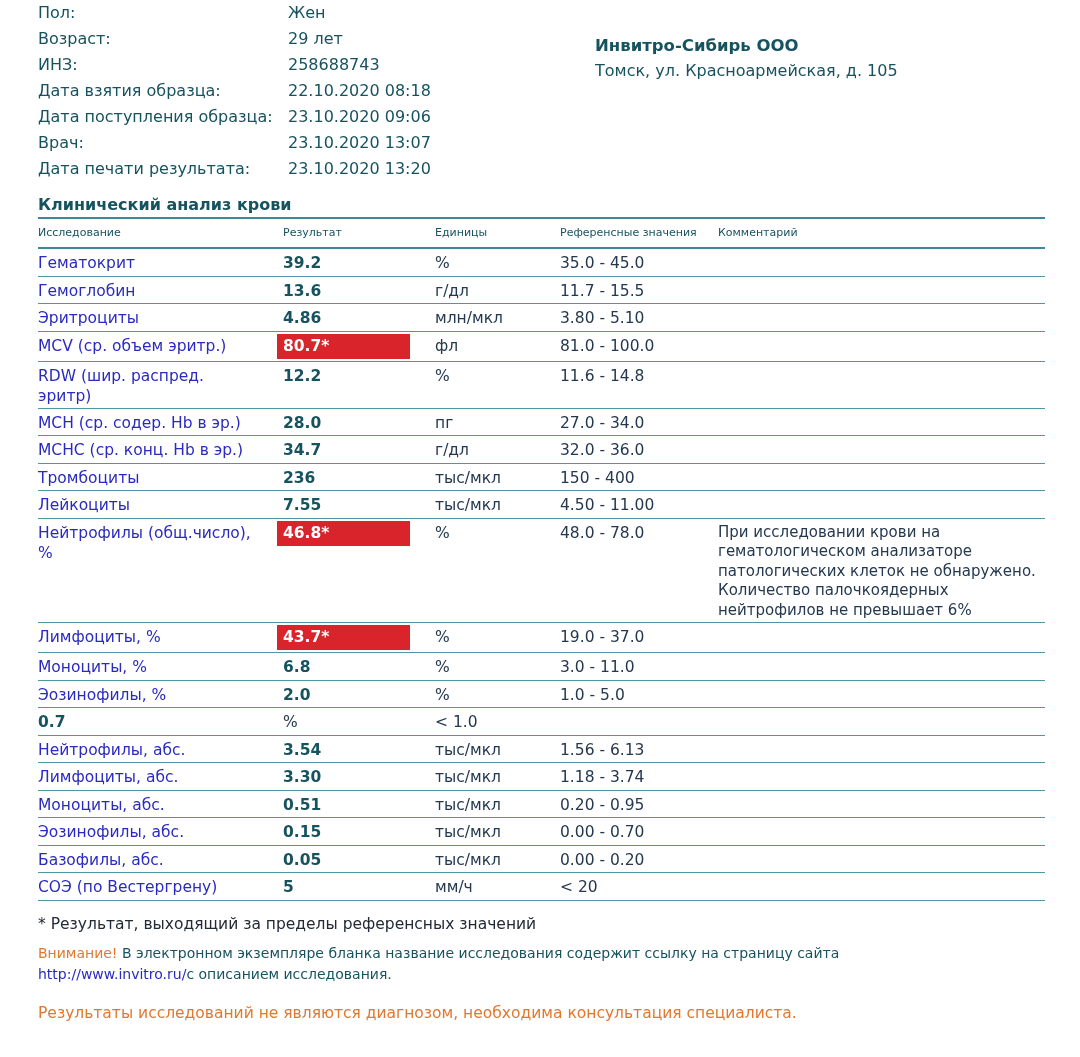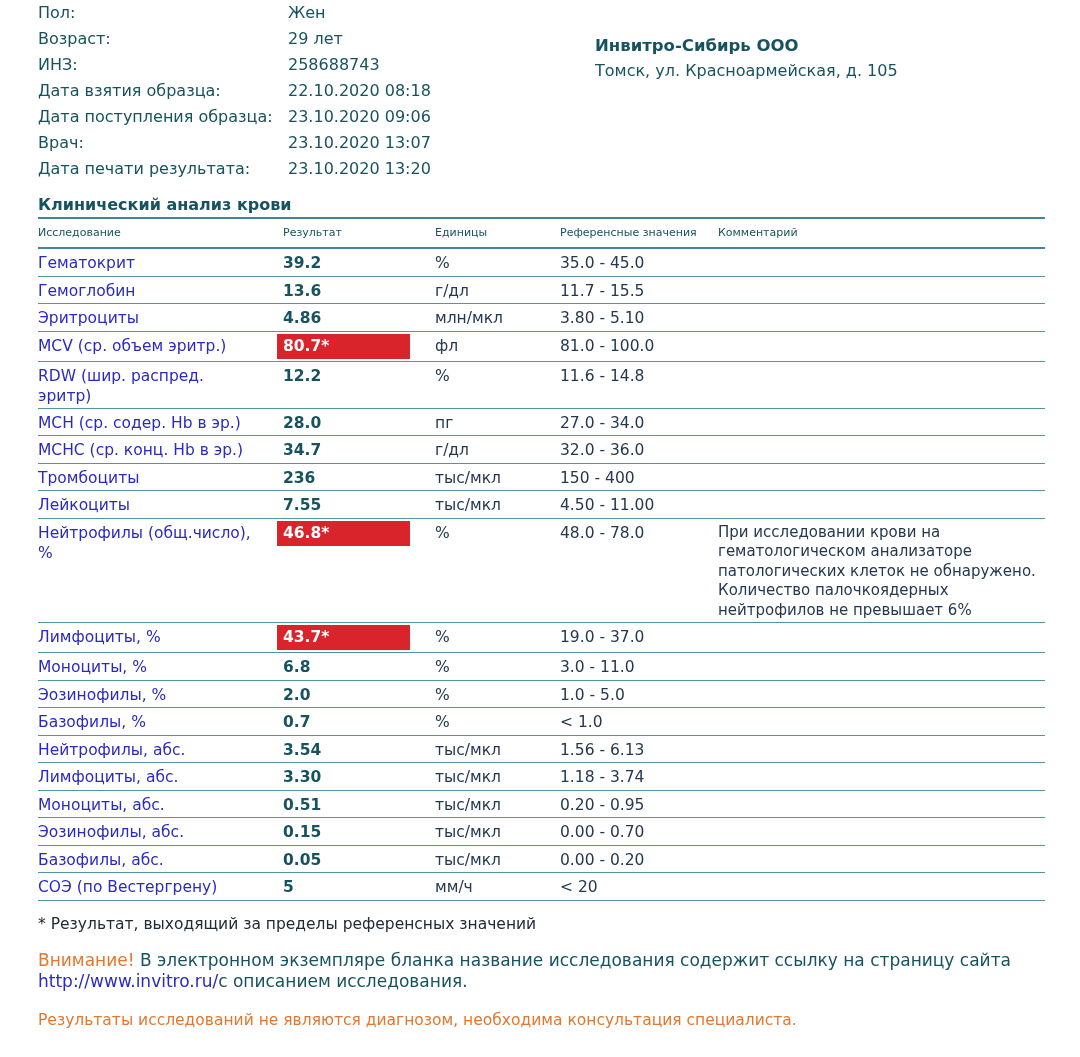--- a/index.html
+++ b/index.html
@@ -53,21 +53,21 @@
     display:inline-block;width:133px;margin-left:-6px;margin-top:-2px;
     background:var(--red);color:#ffffff;font-weight:bold;
     padding:2px 6px 3px 6px;
   }
   .cell-units{color:var(--navy);}
   .cell-ref{color:var(--navy);}
   .cell-comment{color:var(--navy);font-size:15px;line-height:19.5px;padding-right:8px;}
 
   
   .asterisk-note{margin-top:14px;font-size:15.5px;color:var(--dark);}
-  .attention{margin-top:17px;font-size:17px;line-height:21px;color:var(--teal);}
+  .attention{margin-top:10px;font-size:14px;line-height:21px;color:var(--teal);}
   .attention-label{color:var(--orange);}
   .link{color:var(--blue);text-decoration:none;cursor:pointer;}
   .disclaimer{margin-top:19px;font-size:15.5px;color:var(--orange);}
 </style>
 </head>
 <body>
 
 <div class="page">
 
   <div class="info-block" id="info-rows">
@@ -202,21 +202,20 @@
         <div class="cell cell-comment"></div>
       </div>
       <div class="grid-row t-row">
         <div class="cell cell-name">Эозинофилы, %</div>
         <div class="cell cell-result"><span class="result-plain">2.0</span></div>
         <div class="cell cell-units">%</div>
         <div class="cell cell-ref">1.0 - 5.0</div>
         <div class="cell cell-comment"></div>
       </div>
       <div class="grid-row t-row">
-        <div class="cell cell-name">Базофилы, %</div>
         <div class="cell cell-result"><span class="result-plain">0.7</span></div>
         <div class="cell cell-units">%</div>
         <div class="cell cell-ref">&lt; 1.0</div>
         <div class="cell cell-comment"></div>
       </div>
       <div class="grid-row t-row">
         <div class="cell cell-name">Нейтрофилы, абс.</div>
         <div class="cell cell-result"><span class="result-plain">3.54</span></div>
         <div class="cell cell-units">тыс/мкл</div>
         <div class="cell cell-ref">1.56 - 6.13</div>

